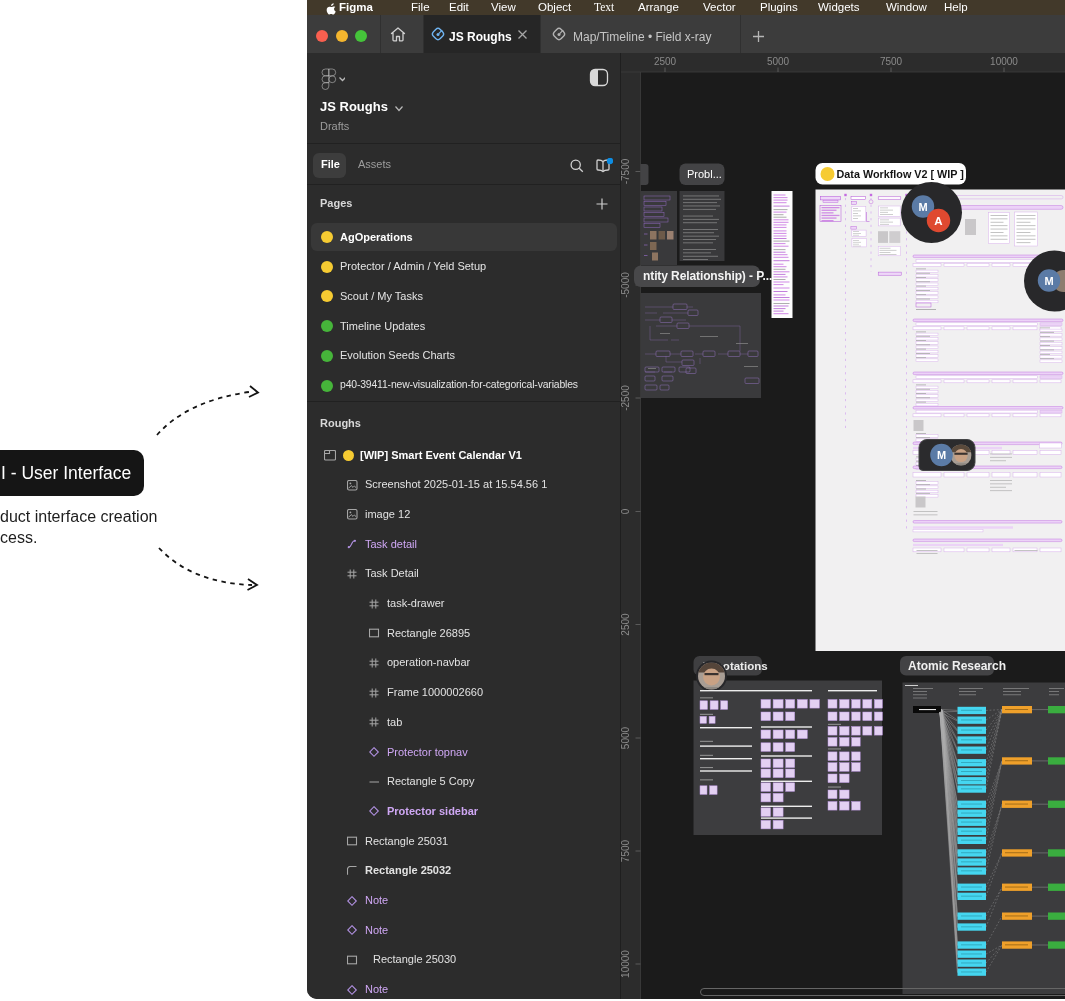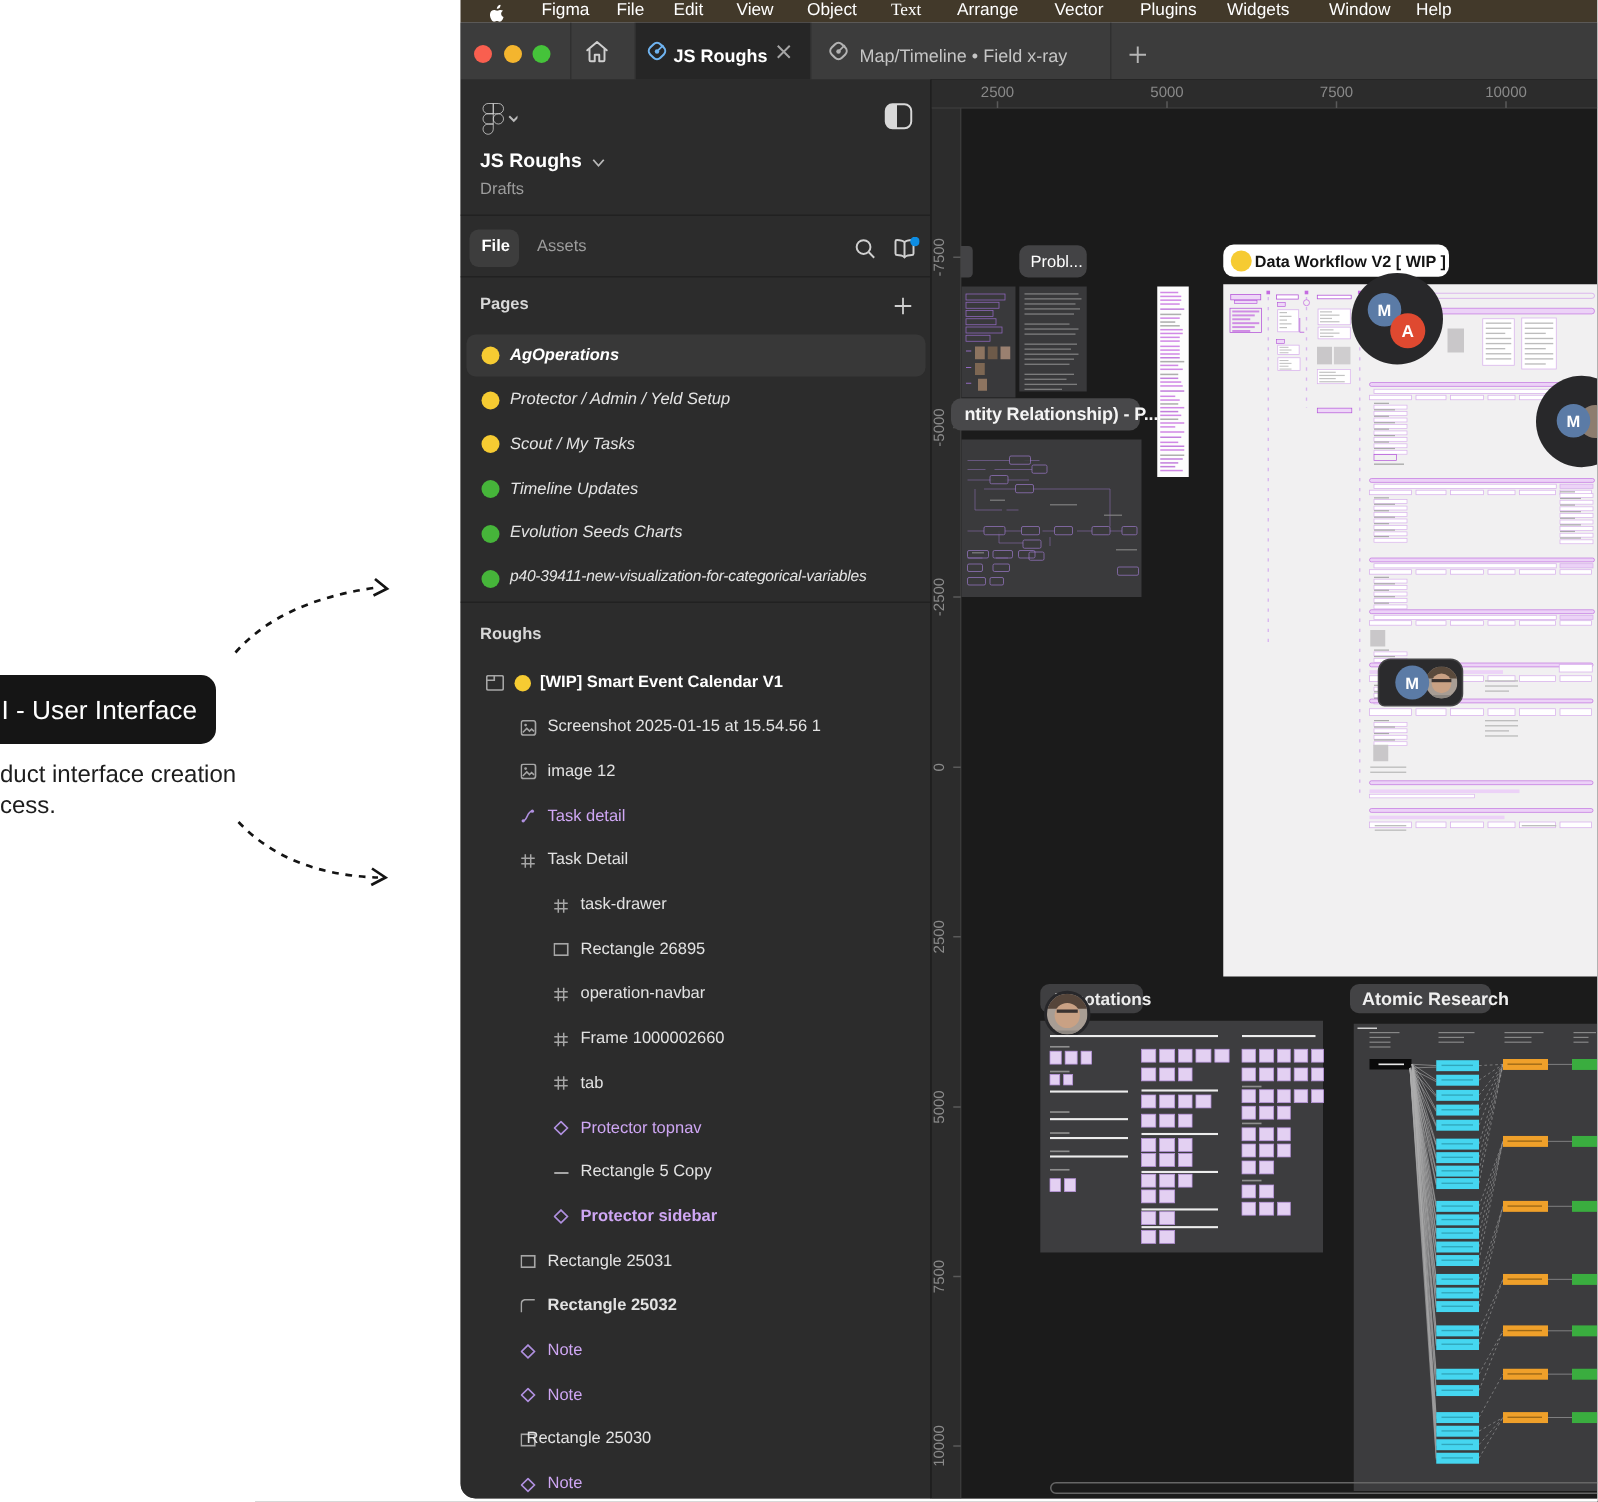--- a/index.html
+++ b/index.html
@@ -16,33 +16,33 @@
   #tabbar{left:0;top:0;width:758px;height:38px;background:#3c3c3c;}
   .tl{border-radius:50%;width:12px;height:12px;top:15px;}
   .vsep{top:0;width:1px;height:38px;background:#303030;}
   #activetab{left:117px;top:0;width:116px;height:38px;background:#262626;}
   
   #sidebar{left:0;top:38px;width:313px;height:946px;background:#2c2c2c;border-right:1px solid #1f1f1f;}
   .hsep{left:0;width:313px;height:1px;background:#212121;}
   .txt{white-space:nowrap;}
   
   #canvas{left:314px;top:38px;width:444px;height:946px;background:#1b1b1b;}
-  .pagerow{left:0;width:313px;height:29px;font-style:italic;}
+  .pagerow{left:0;width:313px;height:29px;}
   .dot{position:absolute;left:14px;top:8.5px;width:12px;height:12px;border-radius:50%;}
   .ptxt{position:absolute;left:33px;top:8px;font-size:11px;color:#e4e4e4;white-space:nowrap;}
 </style>
 </head>
 <body>
 <div id="page">
 
   <div class="abs" id="menubar">
     <svg style="position:absolute;left:19px;top:2.5px;" width="11" height="12" viewBox="0 0 11 12">
       <path d="M7.7 0.2c.1.7-.2 1.4-.6 1.9-.5.5-1.2.9-1.9.8-.1-.7.3-1.4.7-1.8C6.4.5 7.2.2 7.7.2zM9.4 4.1c-.9-.6-2-.6-2.7-.3-.5.2-.9.3-1.2.3-.3 0-.8-.1-1.3-.3C3.4 3.5 2.4 3.7 1.6 4.4.3 5.6.5 8 1.4 9.7c.4.8.9 1.6 1.6 1.7.6.1 1-.2 1.6-.3.5-.1.8-.2 1.5.1.5.2 1 .4 1.5.2.7-.2 1.3-1.1 1.7-1.9.2-.5.3-.8.4-1.1-1-.4-1.6-1.3-1.6-2.3 0-.9.5-1.6 1.3-2z" fill="#fff"></path>
     </svg>
-    <span style="left:54px;font-weight:normal;">Figma</span>
+    <span style="left:32px;font-weight:bold;">Figma</span>
     <span style="left:104px;">File</span>
     <span style="left:142px;">Edit</span>
     <span style="left:184px;">View</span>
     <span style="left:231px;">Object</span>
     <span style="left:287px;font-family:Liberation Serif, serif;">Text</span>
     <span style="left:331px;">Arrange</span>
     <span style="left:396px;">Vector</span>
     <span style="left:453px;">Plugins</span>
     <span style="left:511px;">Widgets</span>
     <span style="left:579px;">Window</span>
@@ -230,21 +230,21 @@
           <path d="M5 0.7L9.3 5 5 9.3 0.7 5Z" fill="none" stroke="#b090e0" stroke-width="1.1"></path>
         </svg>
       <div class="abs txt" style="left:58px;top:841.0px;font-size:11px;font-weight:normal;color:#cfa7f4;">Note</div>
       <svg class="abs" style="left:40px;top:872.2px;" width="12" height="11" viewBox="0 0 12 11">
           <path d="M5 0.7L9.3 5 5 9.3 0.7 5Z" fill="none" stroke="#b090e0" stroke-width="1.1"></path>
         </svg>
       <div class="abs txt" style="left:58px;top:870.7px;font-size:11px;font-weight:normal;color:#cfa7f4;">Note</div>
       <svg class="abs" style="left:40px;top:901.9px;" width="12" height="11" viewBox="0 0 12 11">
           <rect x="0.5" y="1.2" width="9" height="7.6" fill="none" stroke="#a6a6a6" stroke-width="1.1"></rect>
         </svg>
-      <div class="abs txt" style="left:44px;top:900.4px;font-size:11px;font-weight:normal;color:#e2e2e2;">Rectangle 25030</div>
+      <div class="abs txt" style="left:66px;top:900.4px;font-size:11px;font-weight:normal;color:#e2e2e2;">Rectangle 25030</div>
       <svg class="abs" style="left:40px;top:931.6px;" width="12" height="11" viewBox="0 0 12 11">
           <path d="M5 0.7L9.3 5 5 9.3 0.7 5Z" fill="none" stroke="#b090e0" stroke-width="1.1"></path>
         </svg>
       <div class="abs txt" style="left:58px;top:930.1px;font-size:11px;font-weight:normal;color:#cfa7f4;">Note</div>
     </div>
 
     <div class="abs" id="canvas">
       <svg class="abs" style="left:0;top:0;" width="444" height="946" viewBox="621 53 444 946" font-family="Liberation Sans, sans-serif">
 <rect x="621" y="53" width="444" height="946" fill="#1b1b1b"></rect>
 <rect x="621" y="53" width="444" height="19" fill="#2c2c2c"></rect>

